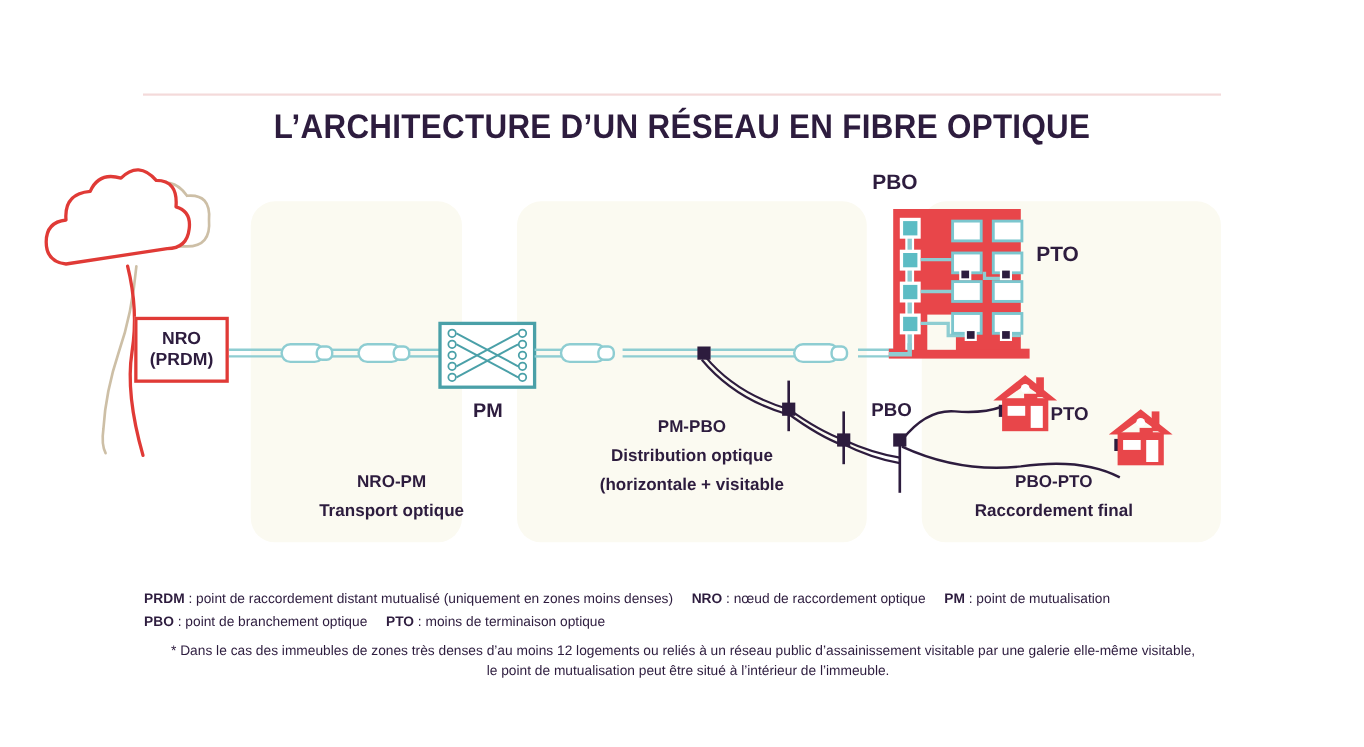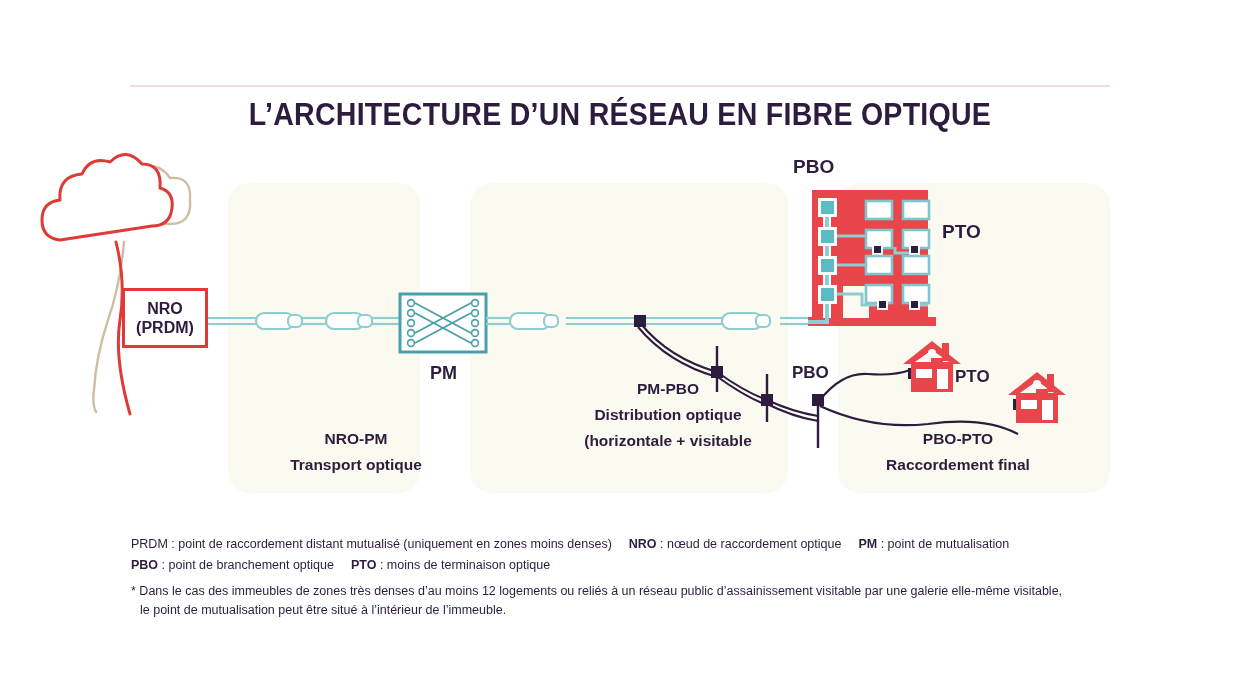--- a/index.html
+++ b/index.html
@@ -43,21 +43,21 @@
   .panel-label{
     position:absolute;
     text-align:center;
     font-weight:bold;
     font-size:15.5px;
     line-height:26px;
     color:#2d1c3e;
     white-space:nowrap;
   }
   #label-nro-pm  {left:228px; top:426px; width:192px;padding-left:32px;}
-  #label-pm-pbo  {left:470px; top:376px; width:318px;padding-left:39px;}
+  #label-pm-pbo  {left:470px; top:376px; width:318px;}
   #label-pbo-pto {left:838px; top:426px; width:240px;}
 
   
   svg.scene{position:absolute;left:0;top:0;width:1240px;height:679px;overflow:visible;}
 
   
   .nro-box{
     position:absolute;left:122px;top:288px;width:86px;height:60px;
     border:3px solid #e03a36;
     background:#ffffff;
@@ -75,21 +75,21 @@
   #lbl-pto-h1  {left:955px; top:367px; font-size:17px;}
 
   
   .legend{
     position:absolute;left:131px;top:534px;width:980px;
     font-size:12.5px;line-height:21px;color:#2d1c3e;
   }
   .legend .gap{display:inline-block;width:17px;}
   .footnote{
     position:absolute;left:131px;top:582px;width:980px;
-    font-size:12.5px;line-height:19px;color:#2d1c3e;
+    font-size:12.5px;line-height:19px;color:#2d1c3e;text-align:center;
   }
   .footnote .l2{display:block;padding-left:9px;}
 </style>
 </head>
 <body>
 
 <div class="stage">
 
   <div class="rule"></div>
   <div class="title">L’ARCHITECTURE D’UN RÉSEAU EN FIBRE OPTIQUE</div>
@@ -305,21 +305,21 @@
     <div>(horizontale + visitable</div>
   </div>
 
   <div class="panel-label" id="label-pbo-pto">
     <div>PBO-PTO</div>
     <div>Raccordement final</div>
   </div>
 
   <div class="legend">
     <div>
-      <span style="font-weight:normal">PRDM</span><span> : </span><span>point de raccordement distant mutualisé (uniquement en zones moins denses)</span><span class="gap"></span><span style="font-weight:bold">NRO</span><span> : </span><span>nœud de raccordement optique</span><span class="gap"></span><span style="font-weight:bold">PM</span><span> : </span><span>point de mutualisation</span>
+      <span style="font-weight:bold">PRDM</span><span> : </span><span>point de raccordement distant mutualisé (uniquement en zones moins denses)</span><span class="gap"></span><span style="font-weight:bold">NRO</span><span> : </span><span>nœud de raccordement optique</span><span class="gap"></span><span style="font-weight:bold">PM</span><span> : </span><span>point de mutualisation</span>
     </div>
     <div>
       <span style="font-weight:bold">PBO</span><span> : </span><span>point de branchement optique</span><span class="gap"></span><span style="font-weight:bold">PTO</span><span> : </span><span>moins de terminaison optique</span>
     </div>
   </div>
 
   <div class="footnote">
     <span>*</span>
     <span>Dans le cas des immeubles de zones très denses d’au moins 12 logements ou reliés à un réseau public d’assainissement visitable par une galerie elle-même visitable,</span>
     <span class="l2">le point de mutualisation peut être situé à l’intérieur de l’immeuble.</span>

